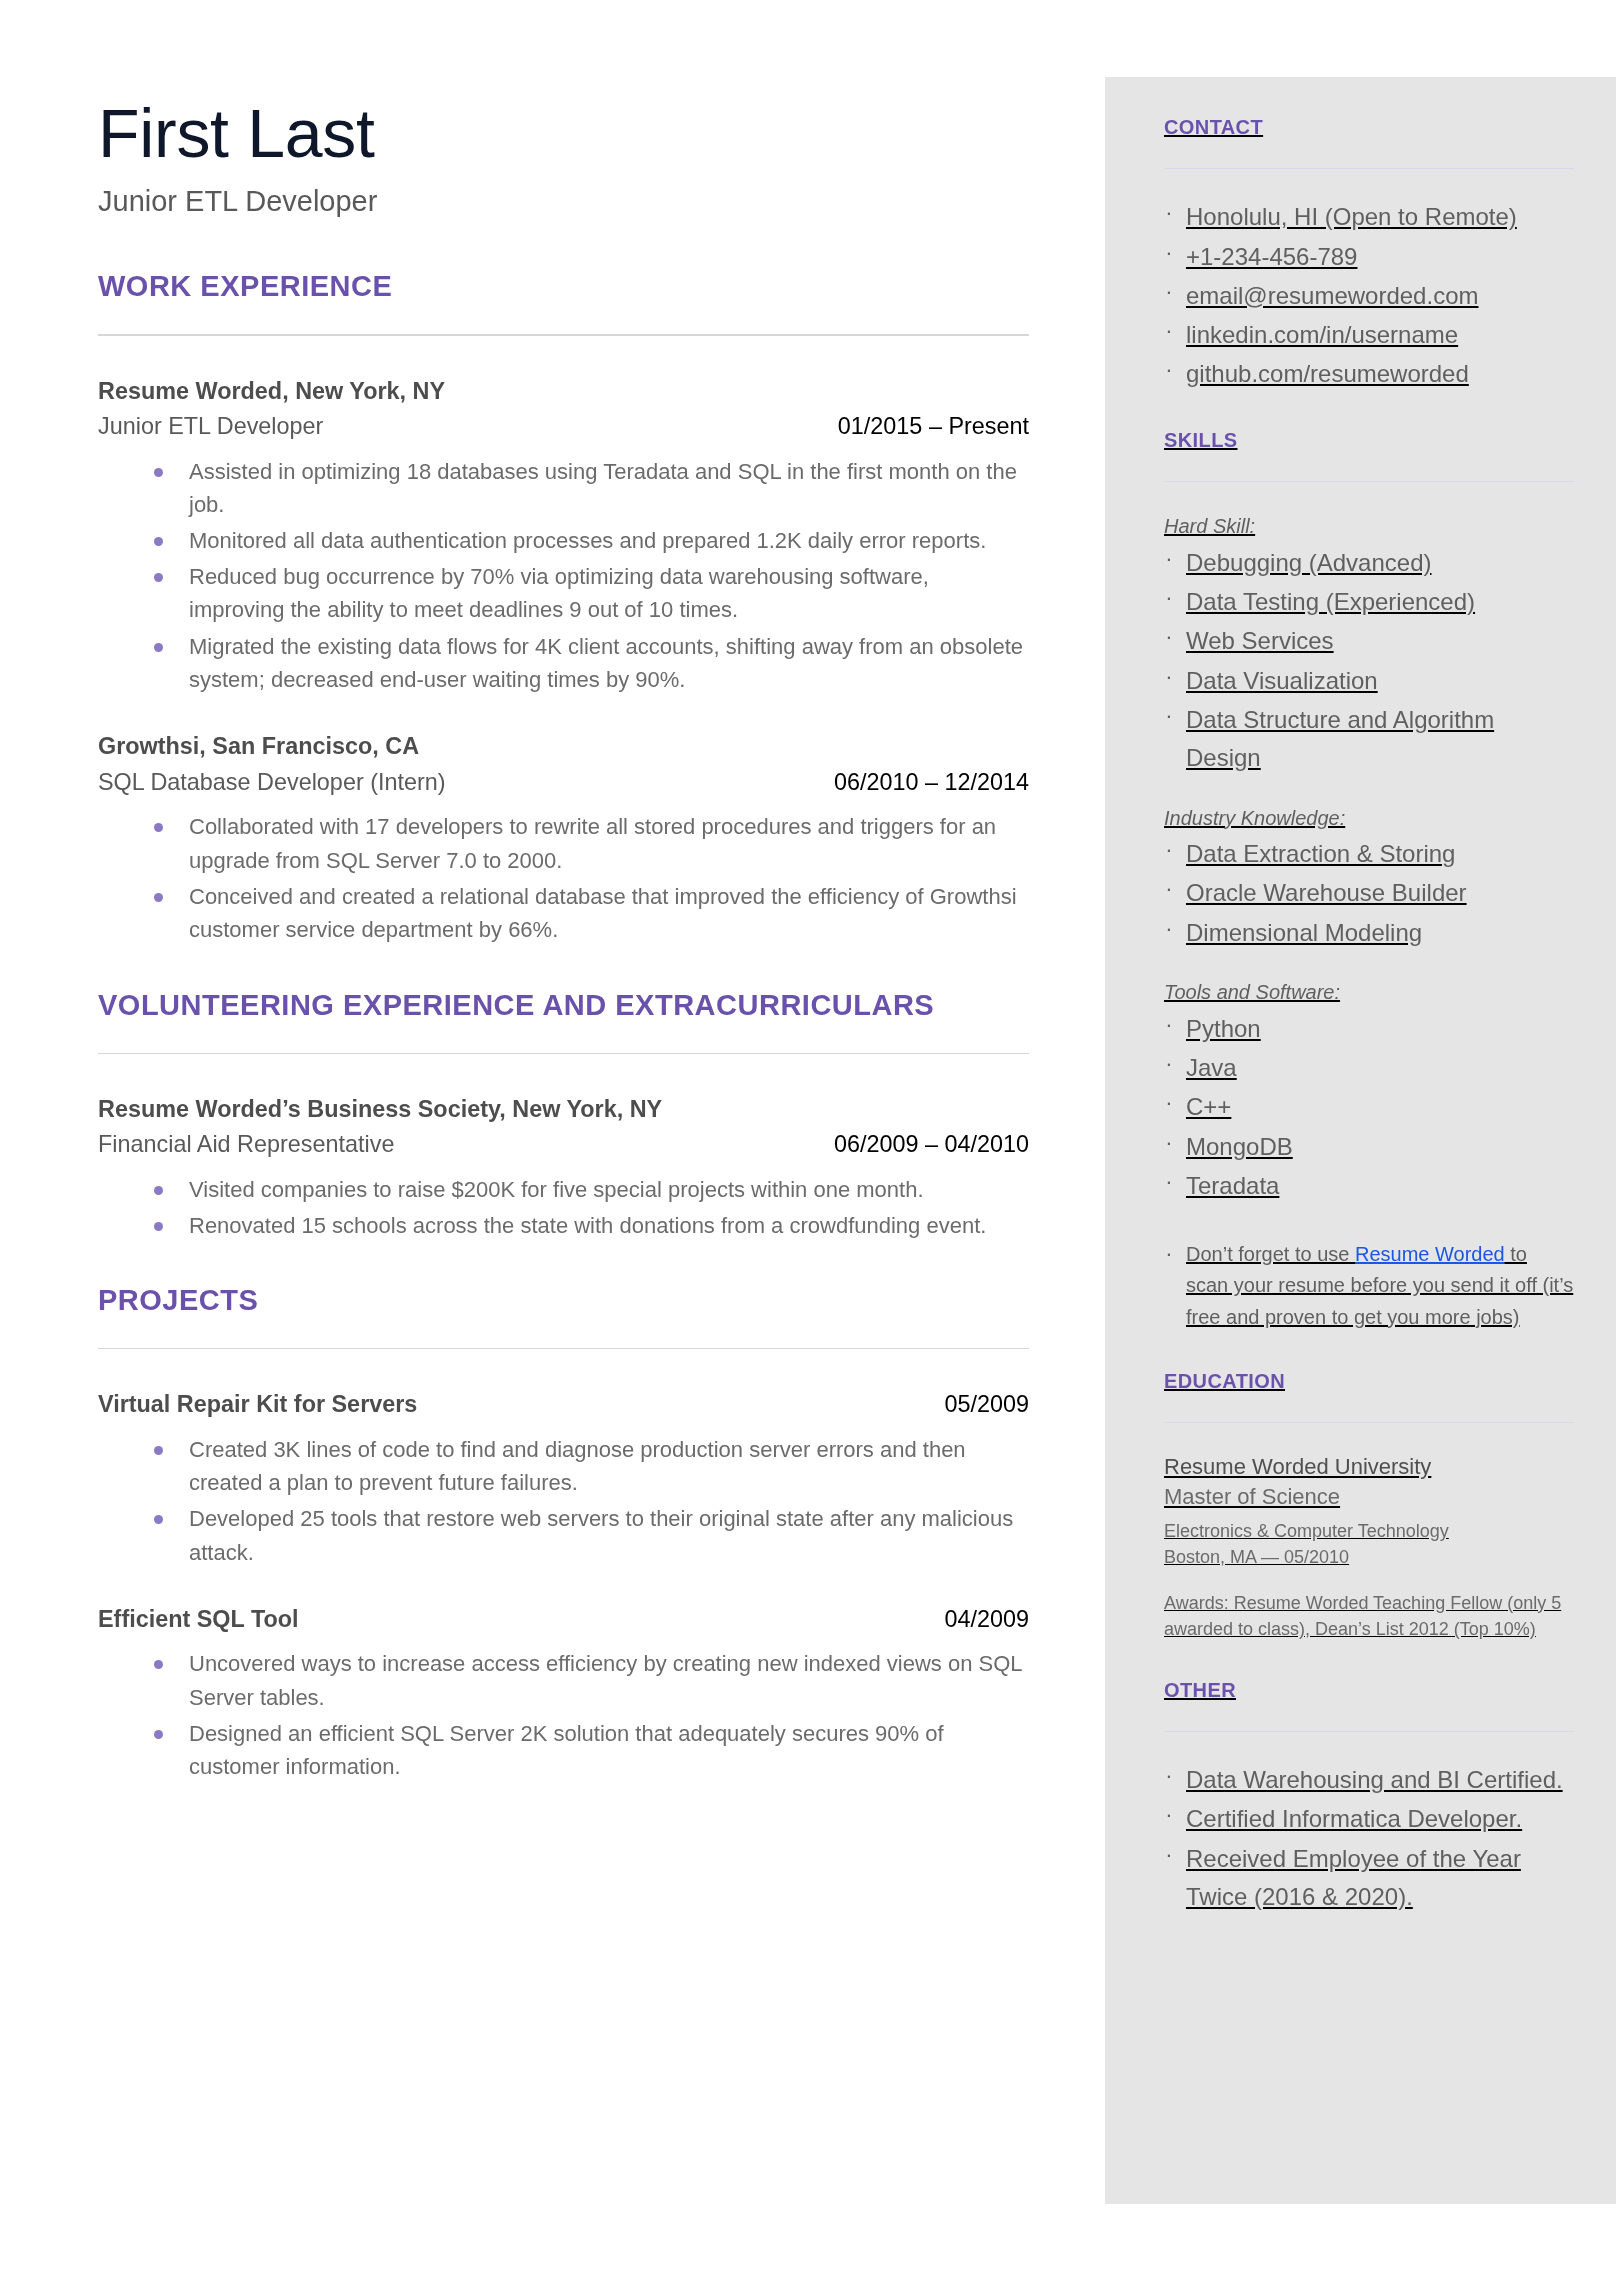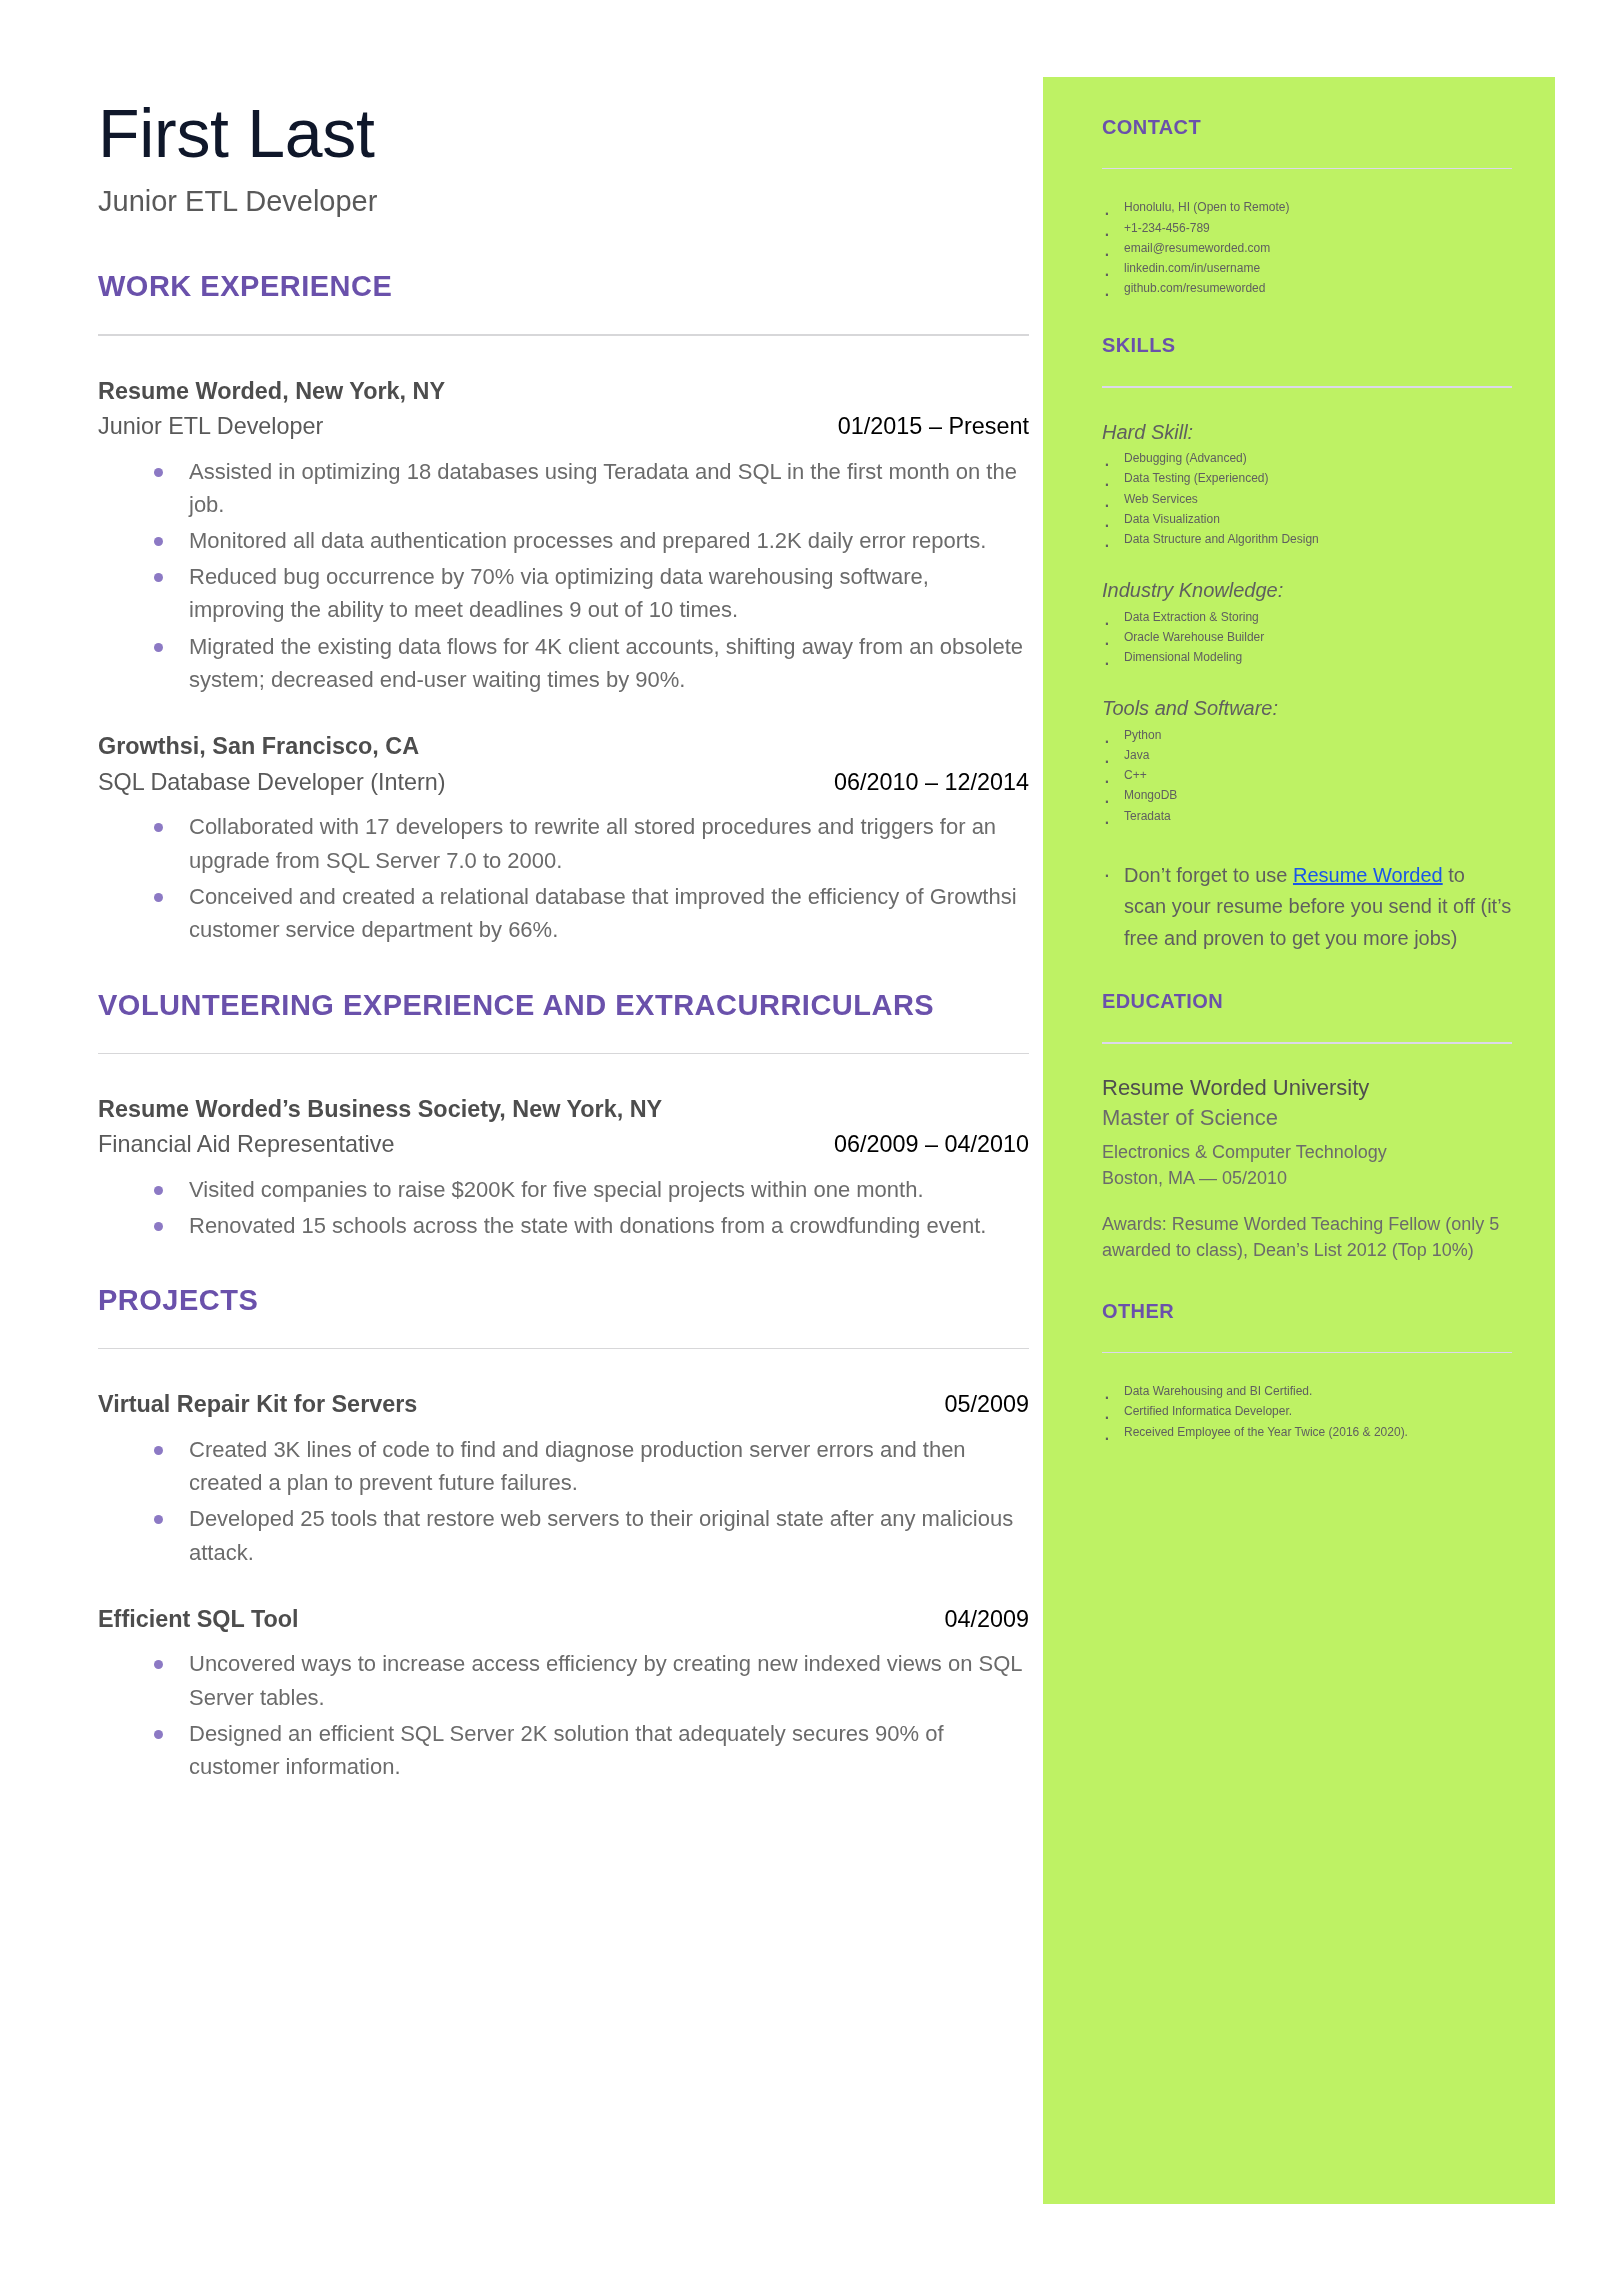--- a/index.html
+++ b/index.html
@@ -20,25 +20,26 @@
   .page {
     position: relative;
     width: 1617px;
     height: 2284px;
     background: #ffffff;
   }
 
   
   .sidebar {
     position: absolute;
-    left: 1043px;
+    left: 1105px;
     top: 77px;
     width: 512px;
     height: 2127px;
-    background: #bef264;
+    background: #e5e5e5;
+    text-decoration: underline;
   }
 
   .sidebar-inner {
     padding: 39px 43px 0 59px;
   }
 
   
   .main {
     position: absolute;
     left: 98px;
@@ -165,21 +166,21 @@
     height: 1.3px;
     background: #dcd8ec;
     width: 100%;
     margin-bottom: 29px;
   }
 
   .sb-list { list-style: none; margin: 0; padding: 0; }
 
   .sb-list li {
     position: relative;
-    font-size: 12px;
+    font-size: 24px;
     color: #5f5f5f;
     line-height: 1.58;
     padding-left: 22px;
     margin-bottom: 1.3px;
   }
 
   .sb-list li::before {
     content: "\00B7";
     position: absolute;
     left: 1.3px;

